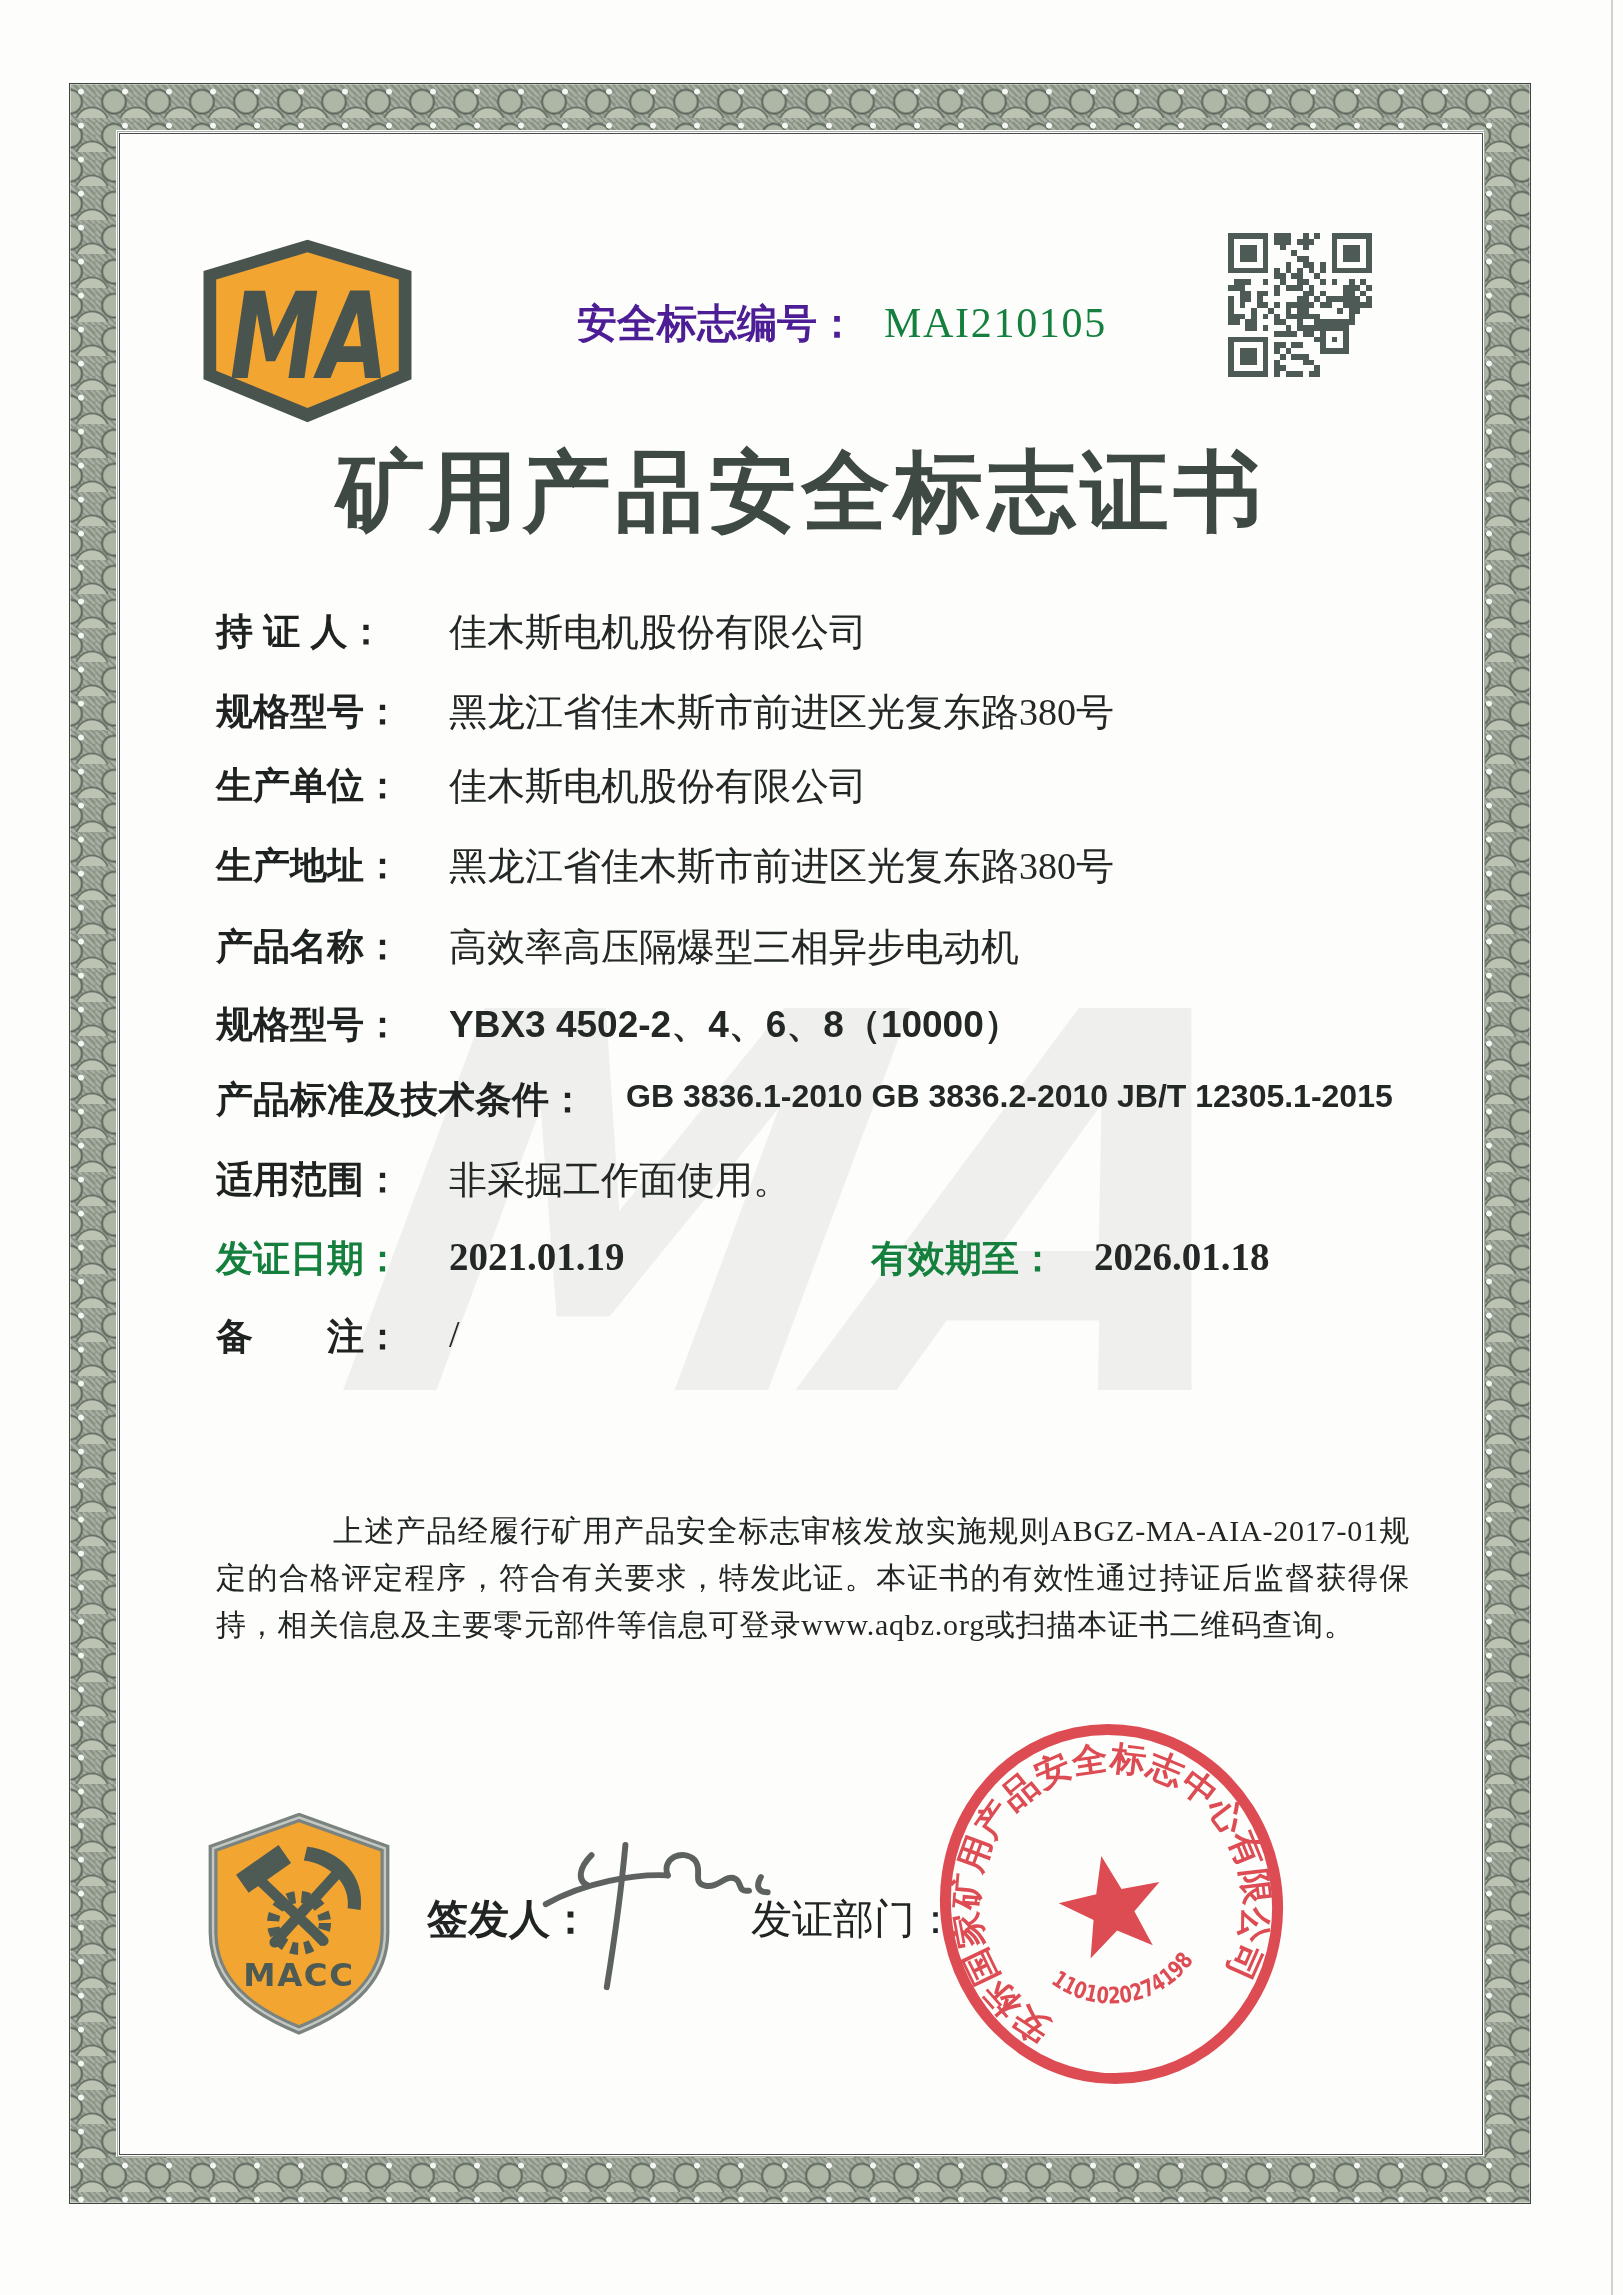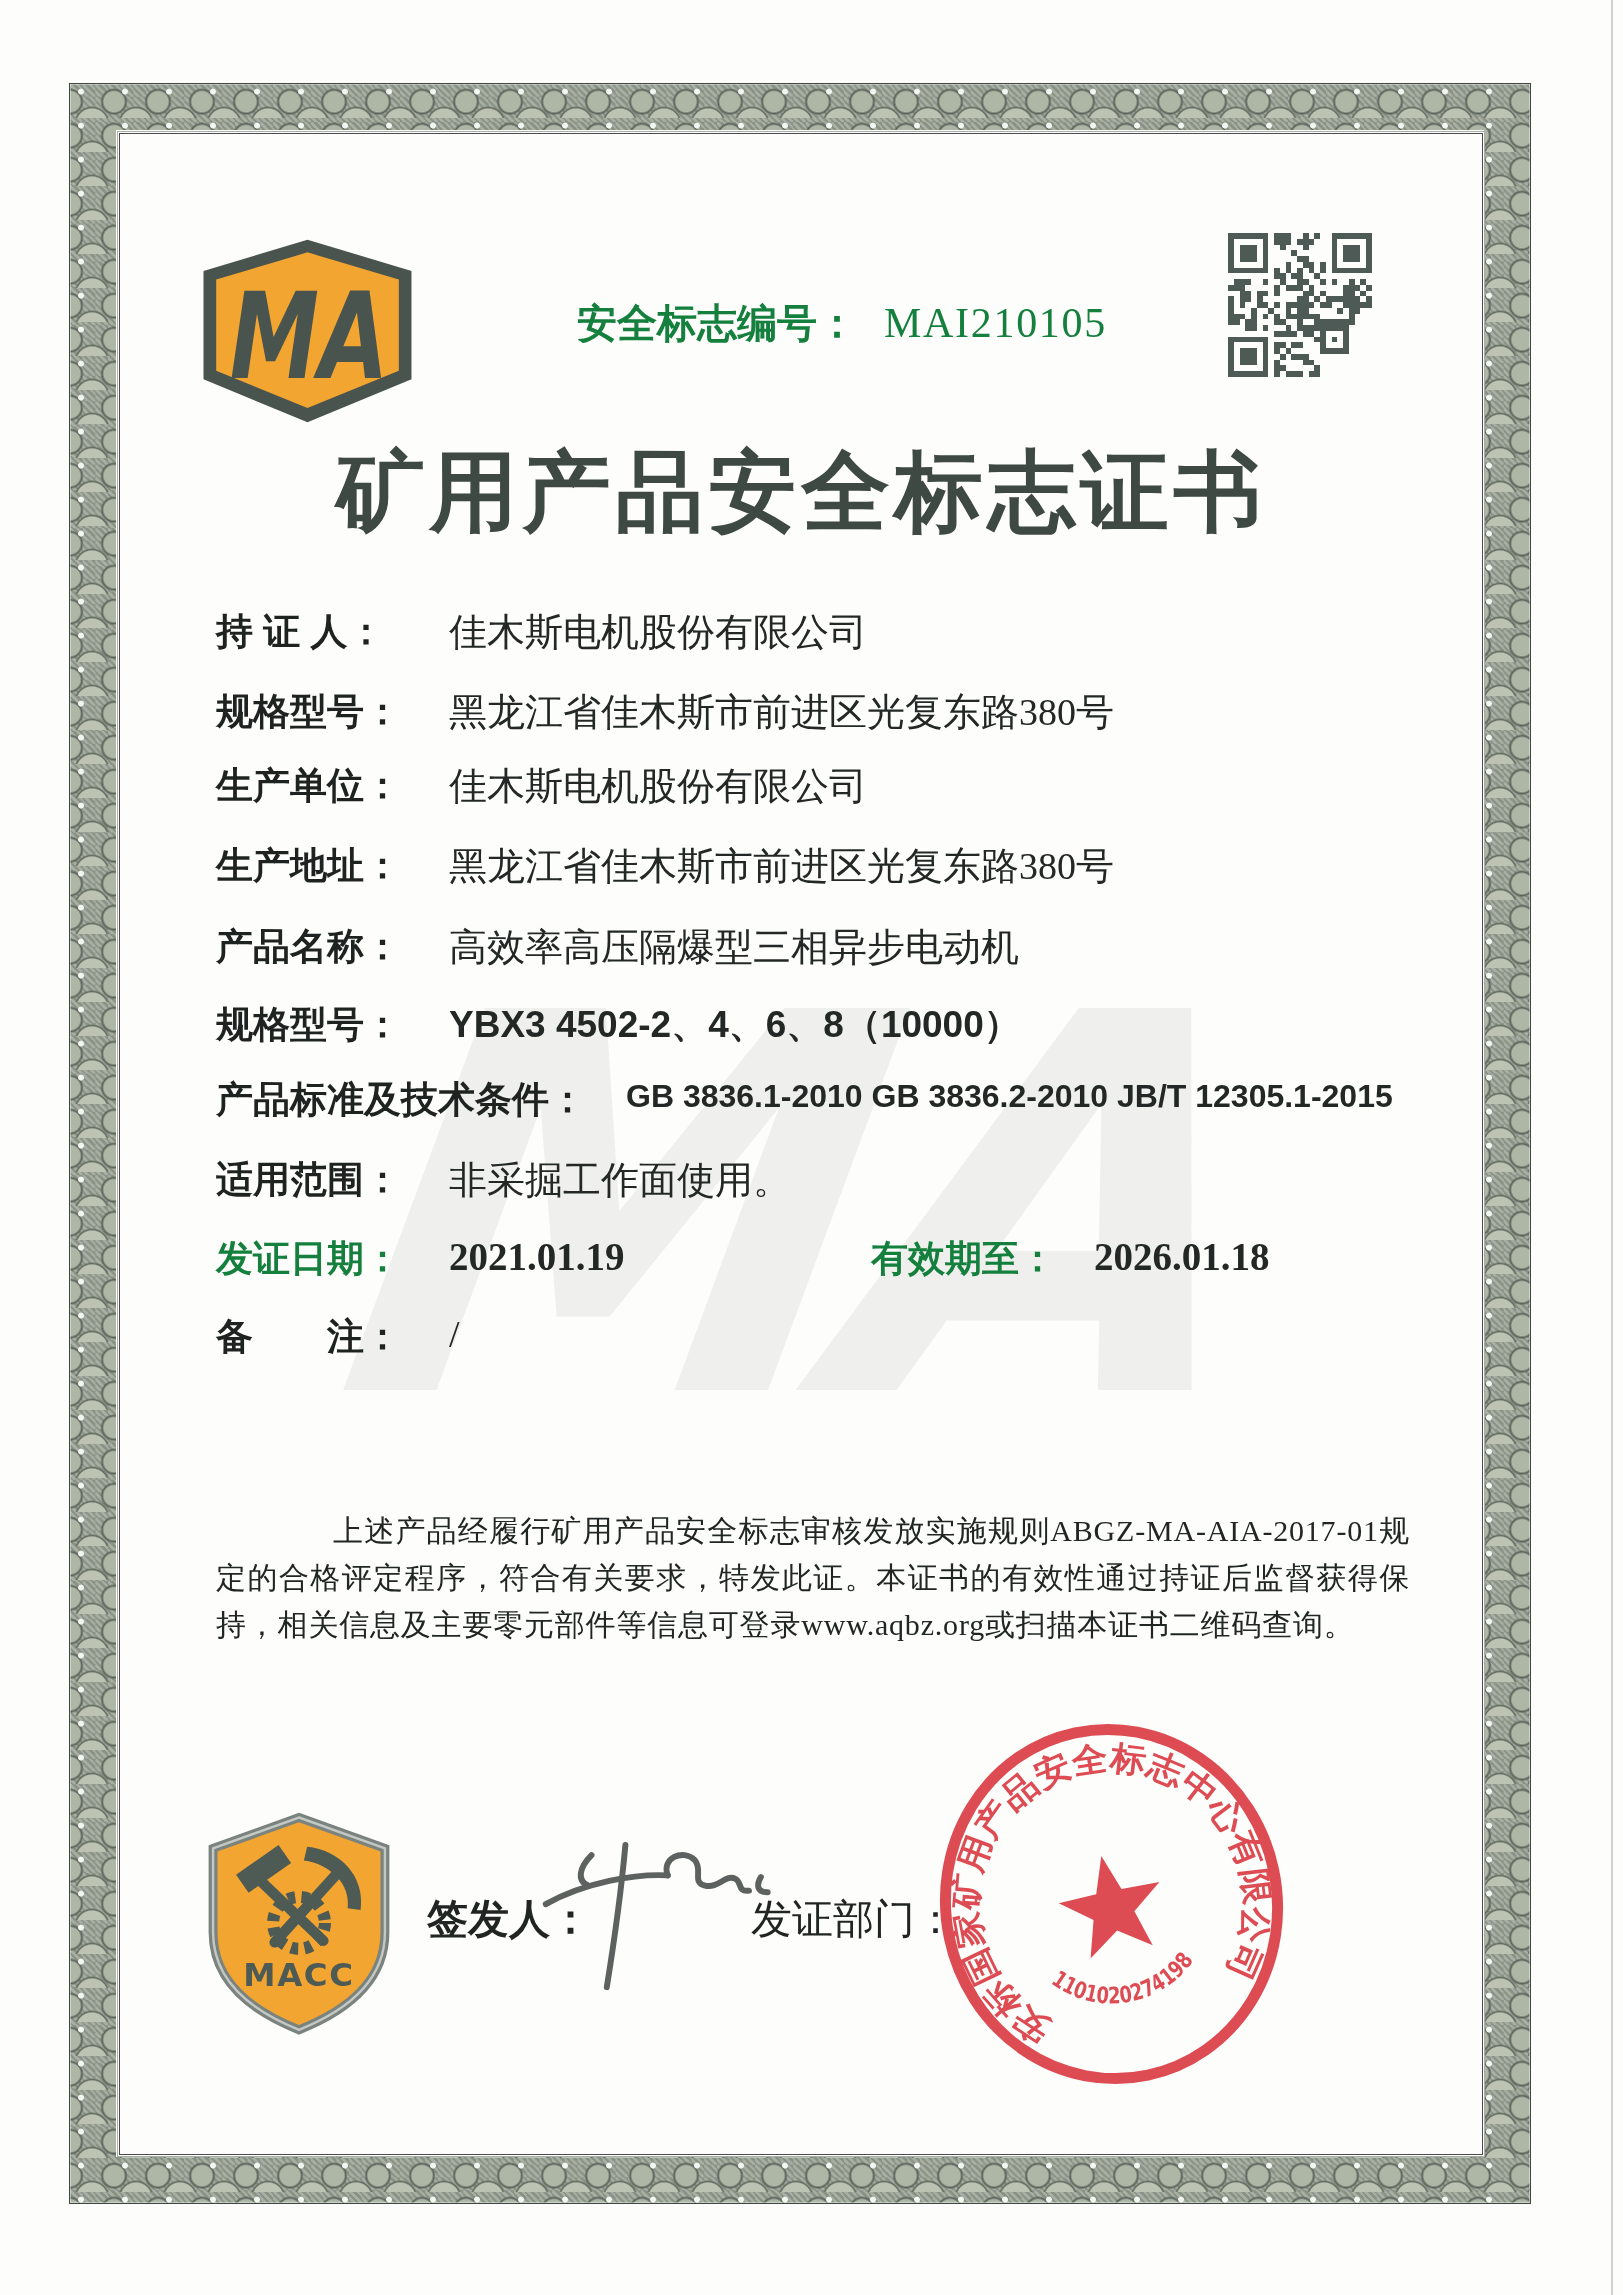--- a/index.html
+++ b/index.html
@@ -23,21 +23,21 @@
     border:1.7px solid #4c4c4c;outline:0.8px solid #a9aea8;outline-offset:1.7px;background:transparent;}
   .scanline{position:absolute;right:10px;top:0;width:2.5px;height:2295px;background:#c7cbc5;opacity:.85;}
   .watermark{position:absolute;left:364px;top:947px;z-index:1;
     font-family:"DejaVu Sans","Liberation Sans",sans-serif;font-style:italic;font-weight:900;
     font-size:524px;line-height:1;color:rgba(168,175,166,.16);transform:skewX(-10deg);letter-spacing:-24px;
     user-select:none;}
   .content{position:absolute;inset:0;z-index:2;}
   
   .ma-badge{position:absolute;left:200px;top:238px;width:215px;height:186px;}
   .certno{position:absolute;left:577px;top:296px;display:flex;align-items:baseline;gap:27px;white-space:nowrap;}
-  .certno .lbl{font-family:"Liberation Sans","DejaVu Sans",sans-serif;font-weight:700;font-size:40px;color:#15803d;}
+  .certno .lbl{font-family:"Liberation Sans","DejaVu Sans",sans-serif;font-weight:700;font-size:40px;color:#4c1d95;}
   .certno .val{font-size:42px;letter-spacing:1.7px;color:#15803d;}
   .qr{position:absolute;left:1228px;top:233px;width:144px;height:144px;}
   .title{position:absolute;left:117px;top:433px;width:1369px;text-align:center;
     font-size:88px;font-weight:700;letter-spacing:5px;color:#3e4944;white-space:nowrap;}
   
   .row{position:absolute;left:216px;width:1226px;height:47px;white-space:nowrap;}
   .flabel{font-family:"Liberation Sans","DejaVu Sans",sans-serif;font-weight:700;font-size:37px;color:#1e2220;}
   .fvalue{position:absolute;left:233px;top:0;font-size:38px;color:#23282  6;}
   .fvalue,.fvalue-std,.dval{color:#232826;}
   .fvalue-std{position:absolute;left:410px;top:3.4px;font-family:"Liberation Sans","DejaVu Sans",sans-serif;

